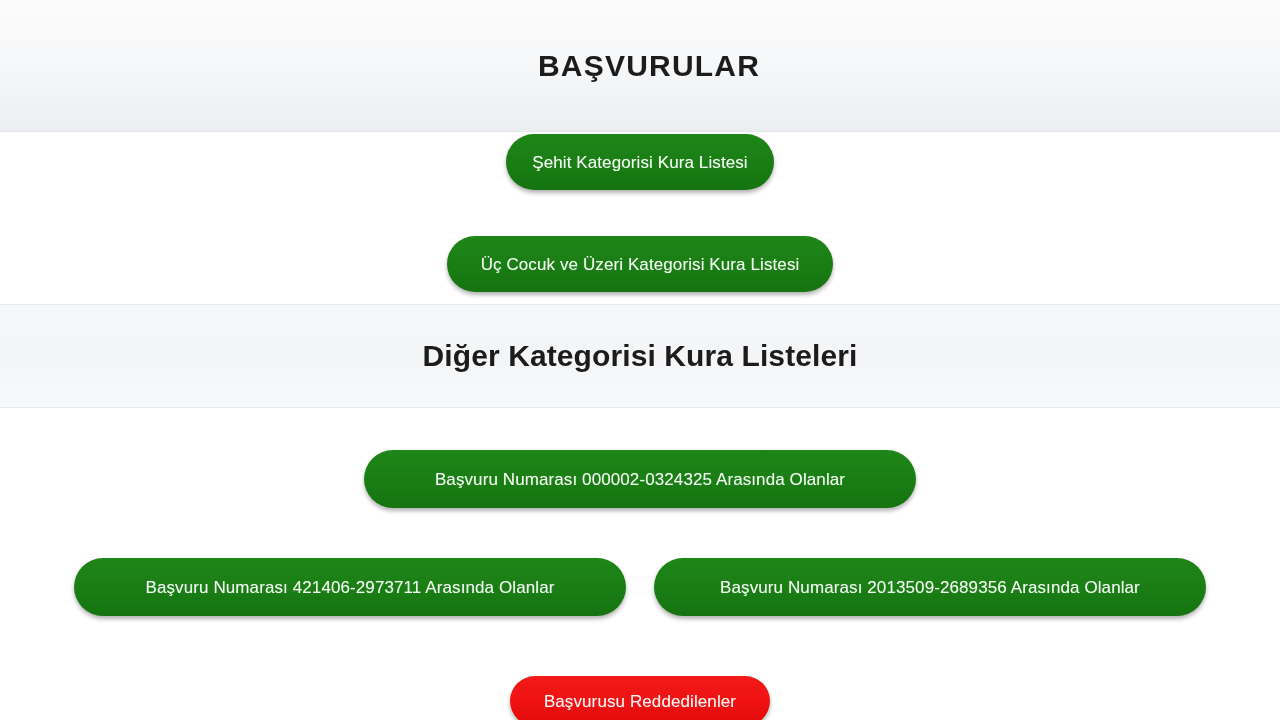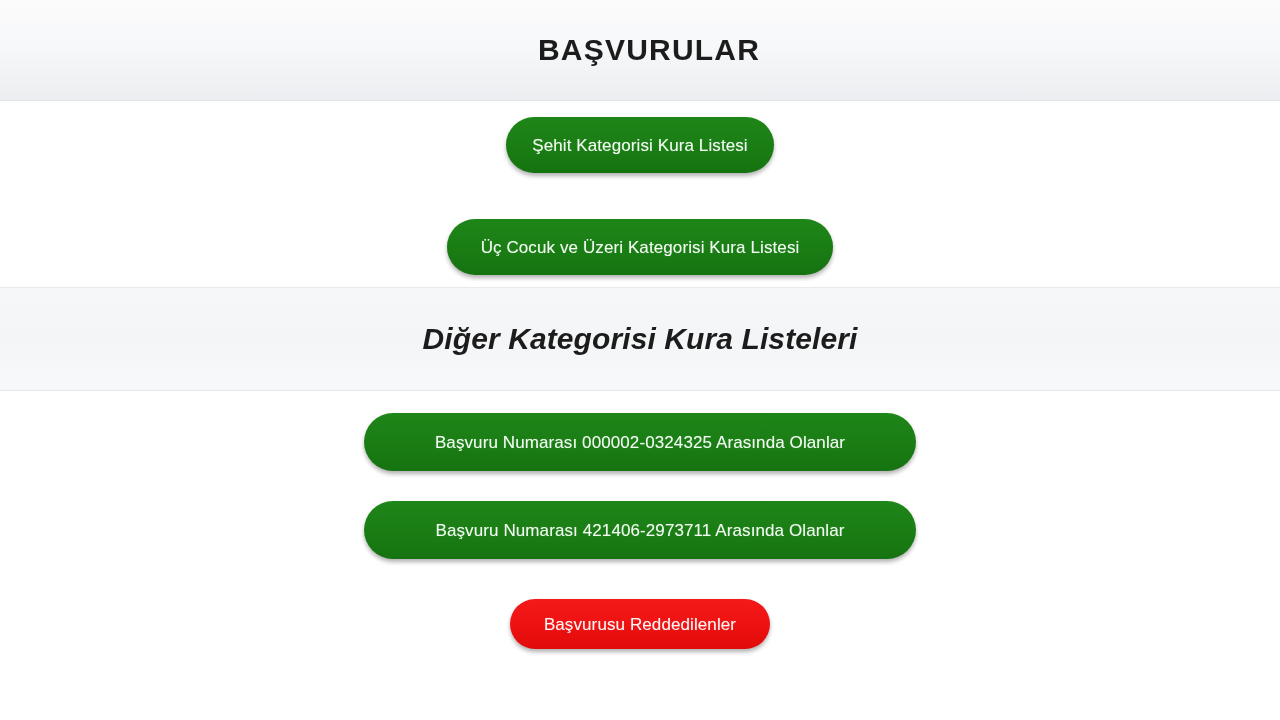--- a/index.html
+++ b/index.html
@@ -21,33 +21,32 @@
 
   
   .band {
     width: 100%;
     display: flex;
     align-items: center;
     justify-content: center;
   }
 
   .band-top {
-    height: 101px;
+    height: 132px;
     background: linear-gradient(to bottom, #fbfbfc 0%, #f7f8f9 45%, #eceef1 100%);
     border-bottom: 1px solid #e3e5e8;
     padding-left: 18px;
   }
 
   .band-mid {
     height: 104px;
     margin-top: 12px;
     background: linear-gradient(to bottom, #f6f7f8 0%, #f4f5f6 50%, #f8f9fa 100%);
     border-top: 1px solid #e8eaec;
     border-bottom: 1px solid #e6e8ea;
-    font-style: italic;
   }
 
   .heading {
     font-family: "Liberation Sans", sans-serif;
     font-weight: 700;
     color: #1c1c1c;
     letter-spacing: 0.2px;
     text-align: center;
     line-height: 1;
   }
@@ -56,33 +55,33 @@
   .heading-2 { font-size: 30px; letter-spacing: 0.1px; }
 
   
   .group {
     width: 100%;
     display: flex;
     flex-direction: column;
     align-items: center;
   }
 
-  .group-primary { padding-top: 16px; }
+  .group-primary { padding-top: 2px; }
   .group-secondary { padding-top: 22px; }
 
   .btn-row {
     display: flex;
     justify-content: center;
     align-items: center;
   }
 
   .group-primary .btn-row { gap: 22px; margin-bottom: 30px; }
   .group-primary .btn-row:last-child { margin-bottom: 0; margin-top: 16px; }
 
-  .group-secondary .btn-row { gap: 28px; margin-bottom: 30px; }
+  .group-secondary .btn-row { gap: 28px; margin-bottom: 30px; margin-top: 20px; }
   .group-secondary .btn-row:last-child { margin-bottom: 0; }
 
   .btn {
     display: inline-flex;
     align-items: center;
     justify-content: center;
     border: none;
     border-radius: 999px;
     color: #f2fbf2;
     font-family: "Liberation Sans", sans-serif;
@@ -142,20 +141,21 @@
   </div>
 
   <div class="group group-secondary">
 
     <div class="btn-row">
       <button class="btn btn-green btn-range">Başvuru Numarası 000002-0324325 Arasında Olanlar</button>
     </div>
 
     <div class="btn-row">
       <button class="btn btn-green btn-range">Başvuru Numarası 421406-2973711 Arasında Olanlar</button>
+      <button class="btn btn-green btn-range">Başvuru Numarası 2013509-2689356 Arasında Olanlar</button>
     </div>
 
     <div class="spacer-reject"></div>
 
     <div class="btn-row">
       <button class="btn btn-red btn-reject">Başvurusu Reddedilenler</button>
     </div>
 
   </div>
 

